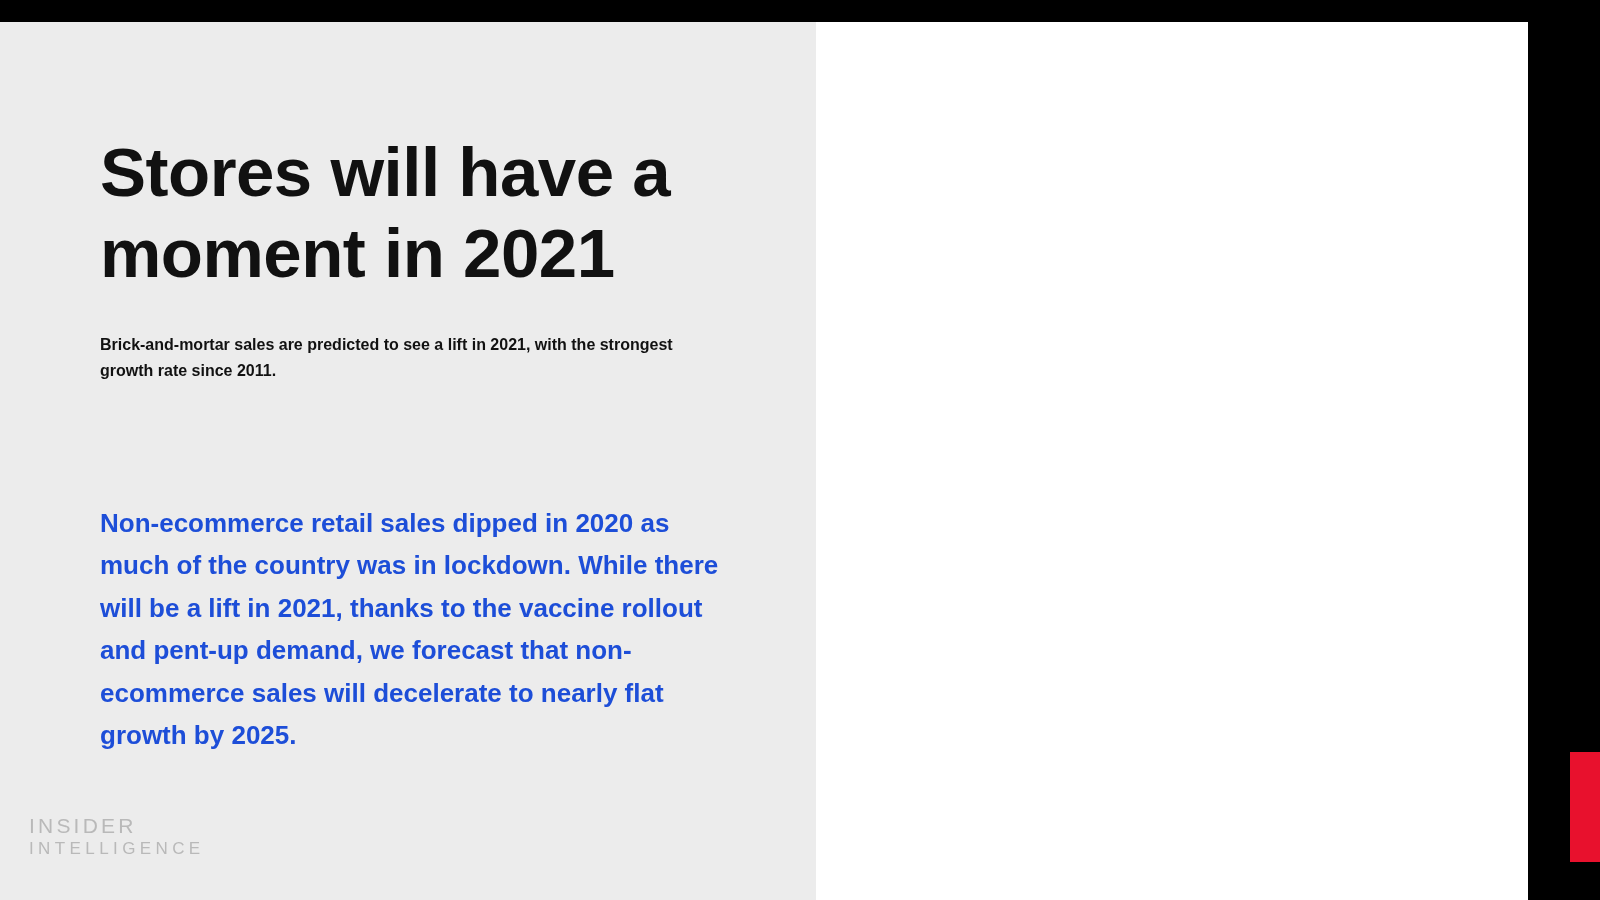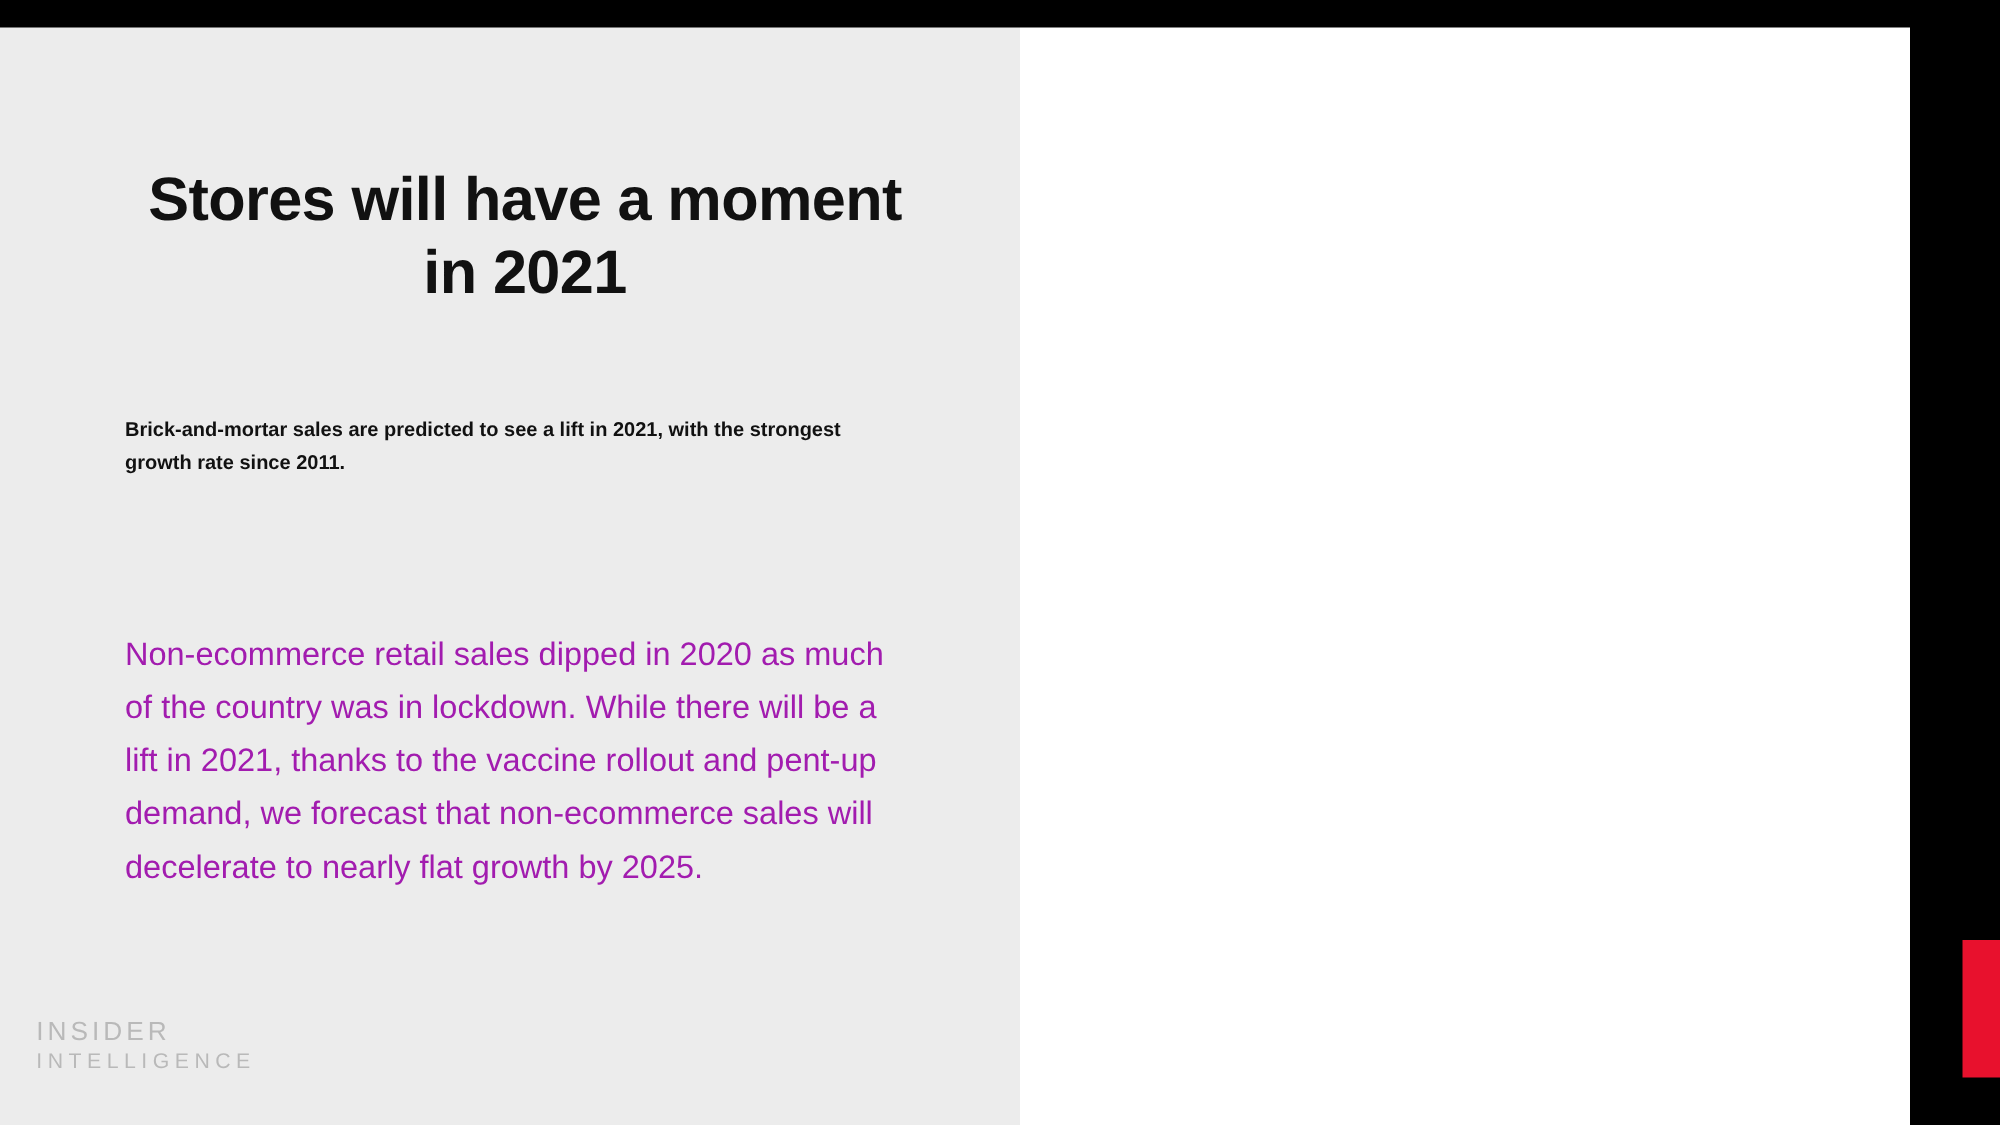--- a/index.html
+++ b/index.html
@@ -46,46 +46,45 @@
     height: 110px;
     background: #e8112d;
   }
 
   
   #headline {
     position: absolute;
     left: 100px;
     top: 110px;
     width: 640px;
-    font-size: 49px;
+    font-size: 69px;
     font-weight: bold;
     line-height: 1.18;
     color: #111111;
     letter-spacing: -0.5px;
-    text-align: center;
   }
   #subhead {
     position: absolute;
     left: 100px;
     top: 310px;
     width: 620px;
     font-size: 16px;
     font-weight: bold;
     line-height: 1.65;
     color: #111111;
   }
   #body-copy {
     position: absolute;
     left: 100px;
     top: 480px;
     width: 620px;
     font-size: 26px;
-    font-weight: normal;
+    font-weight: bold;
     line-height: 1.63;
-    color: #a21caf;
+    color: #1d4ed8;
   }
   #logo {
     position: absolute;
     left: 29px;
     top: 792px;
     color: #b9b9b9;
   }
   #logo .logo-line1 {
     font-size: 21px;
     letter-spacing: 3.2px;

